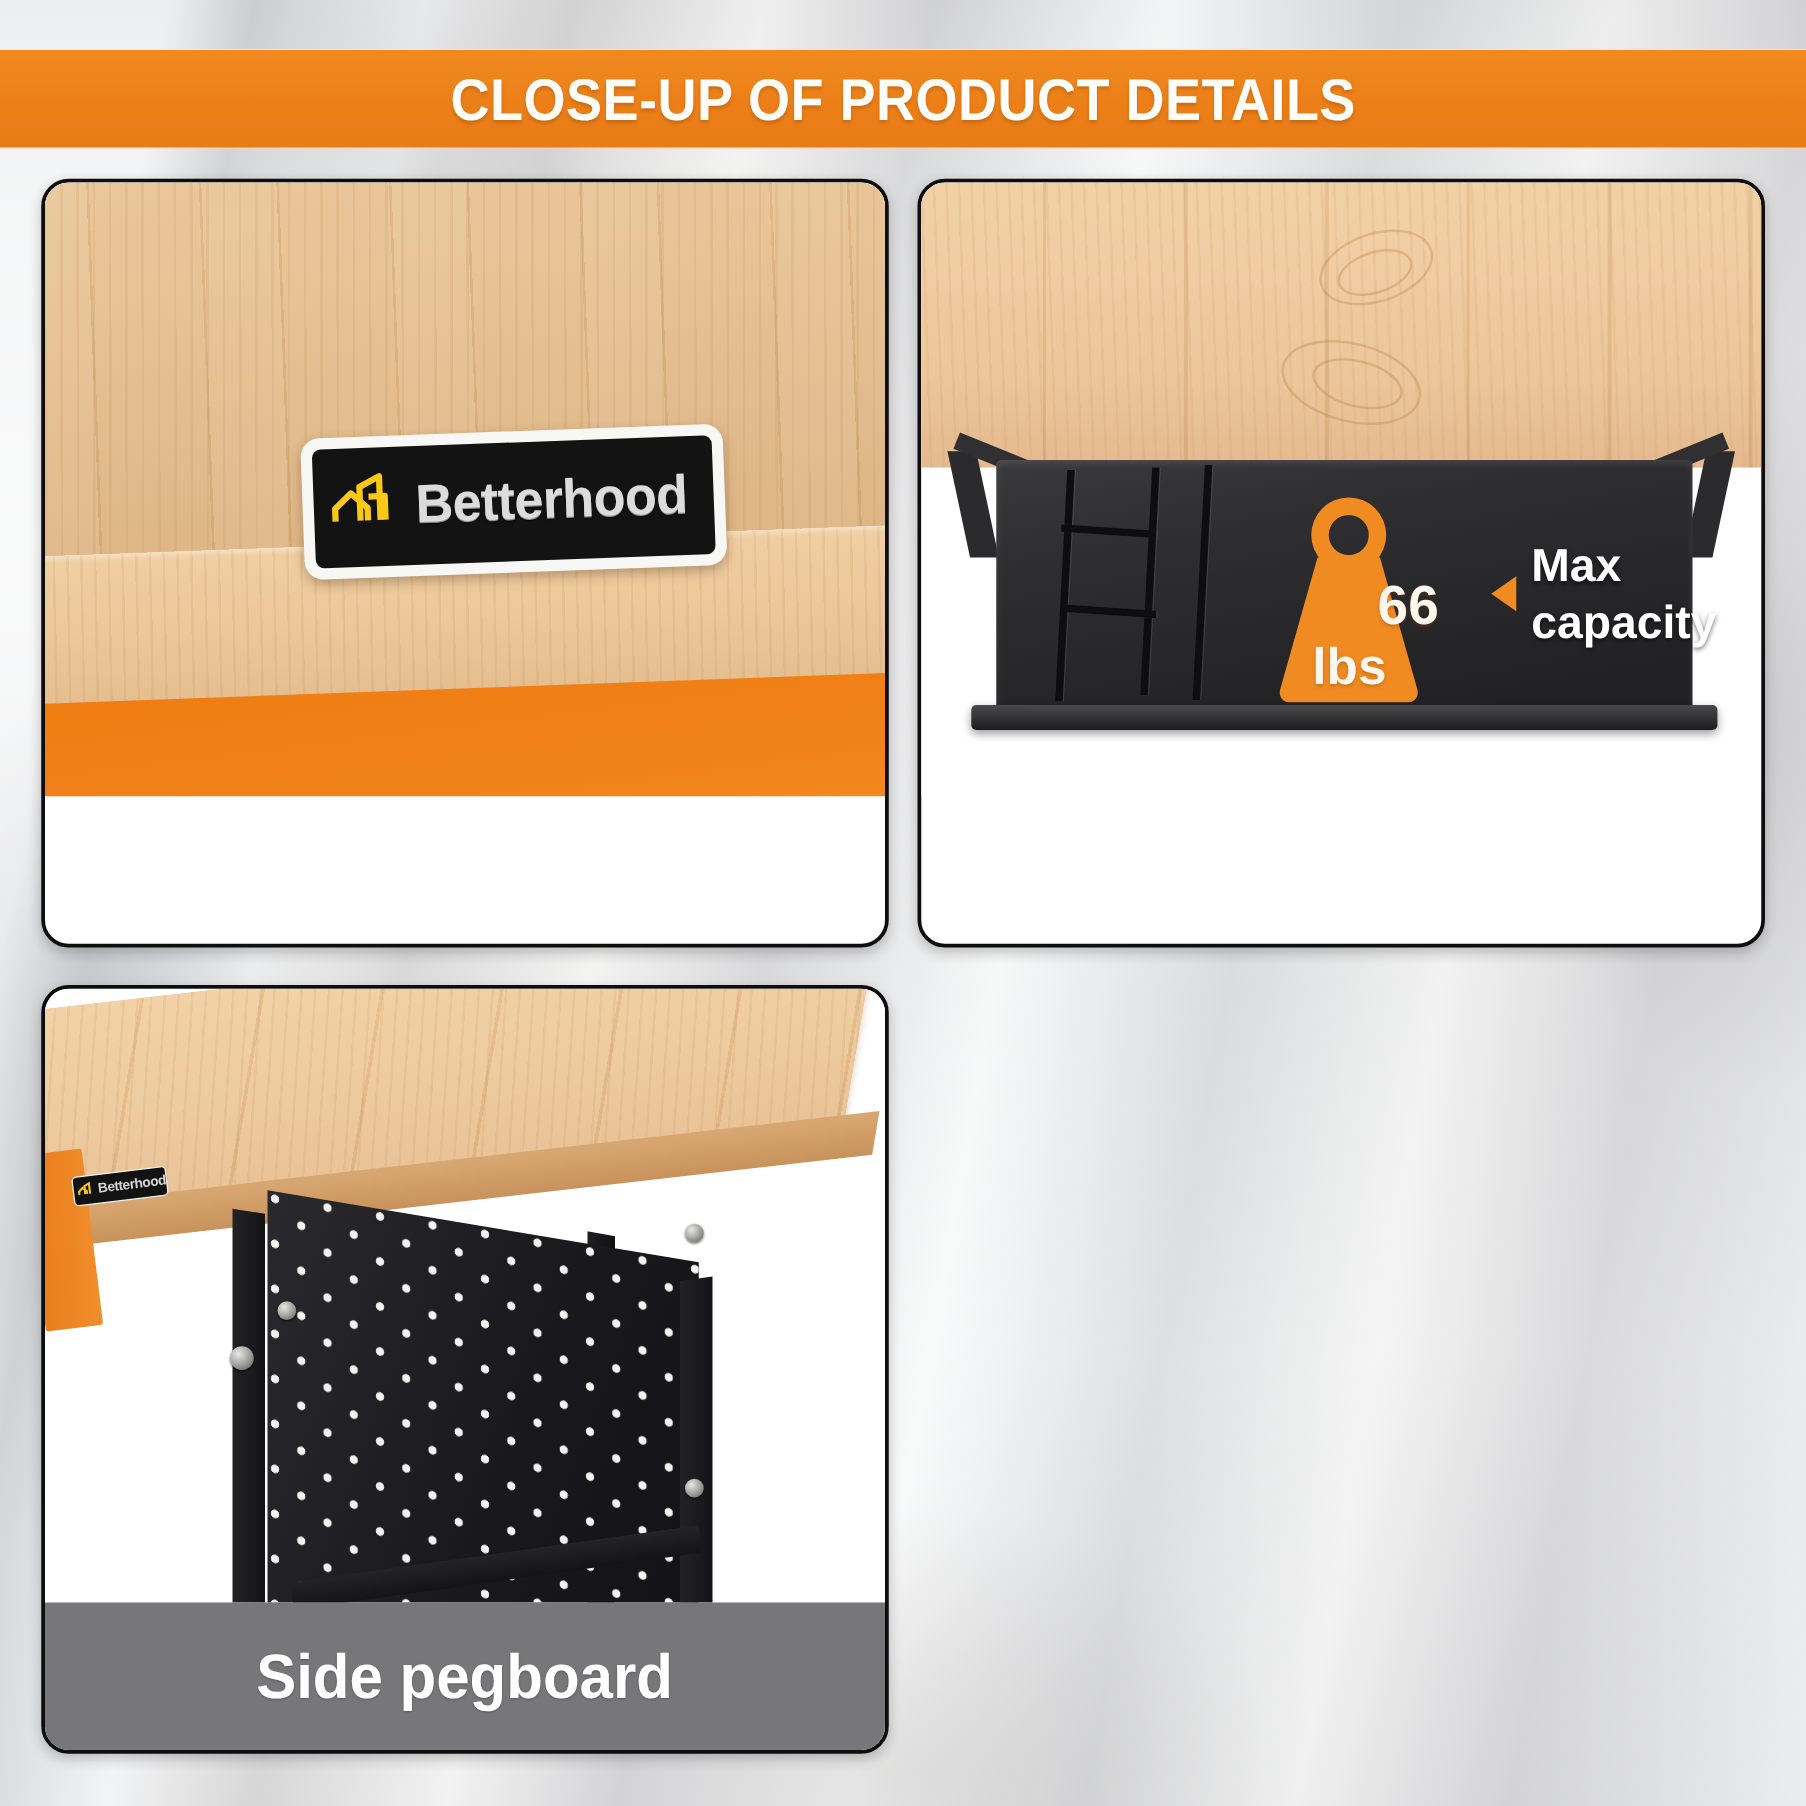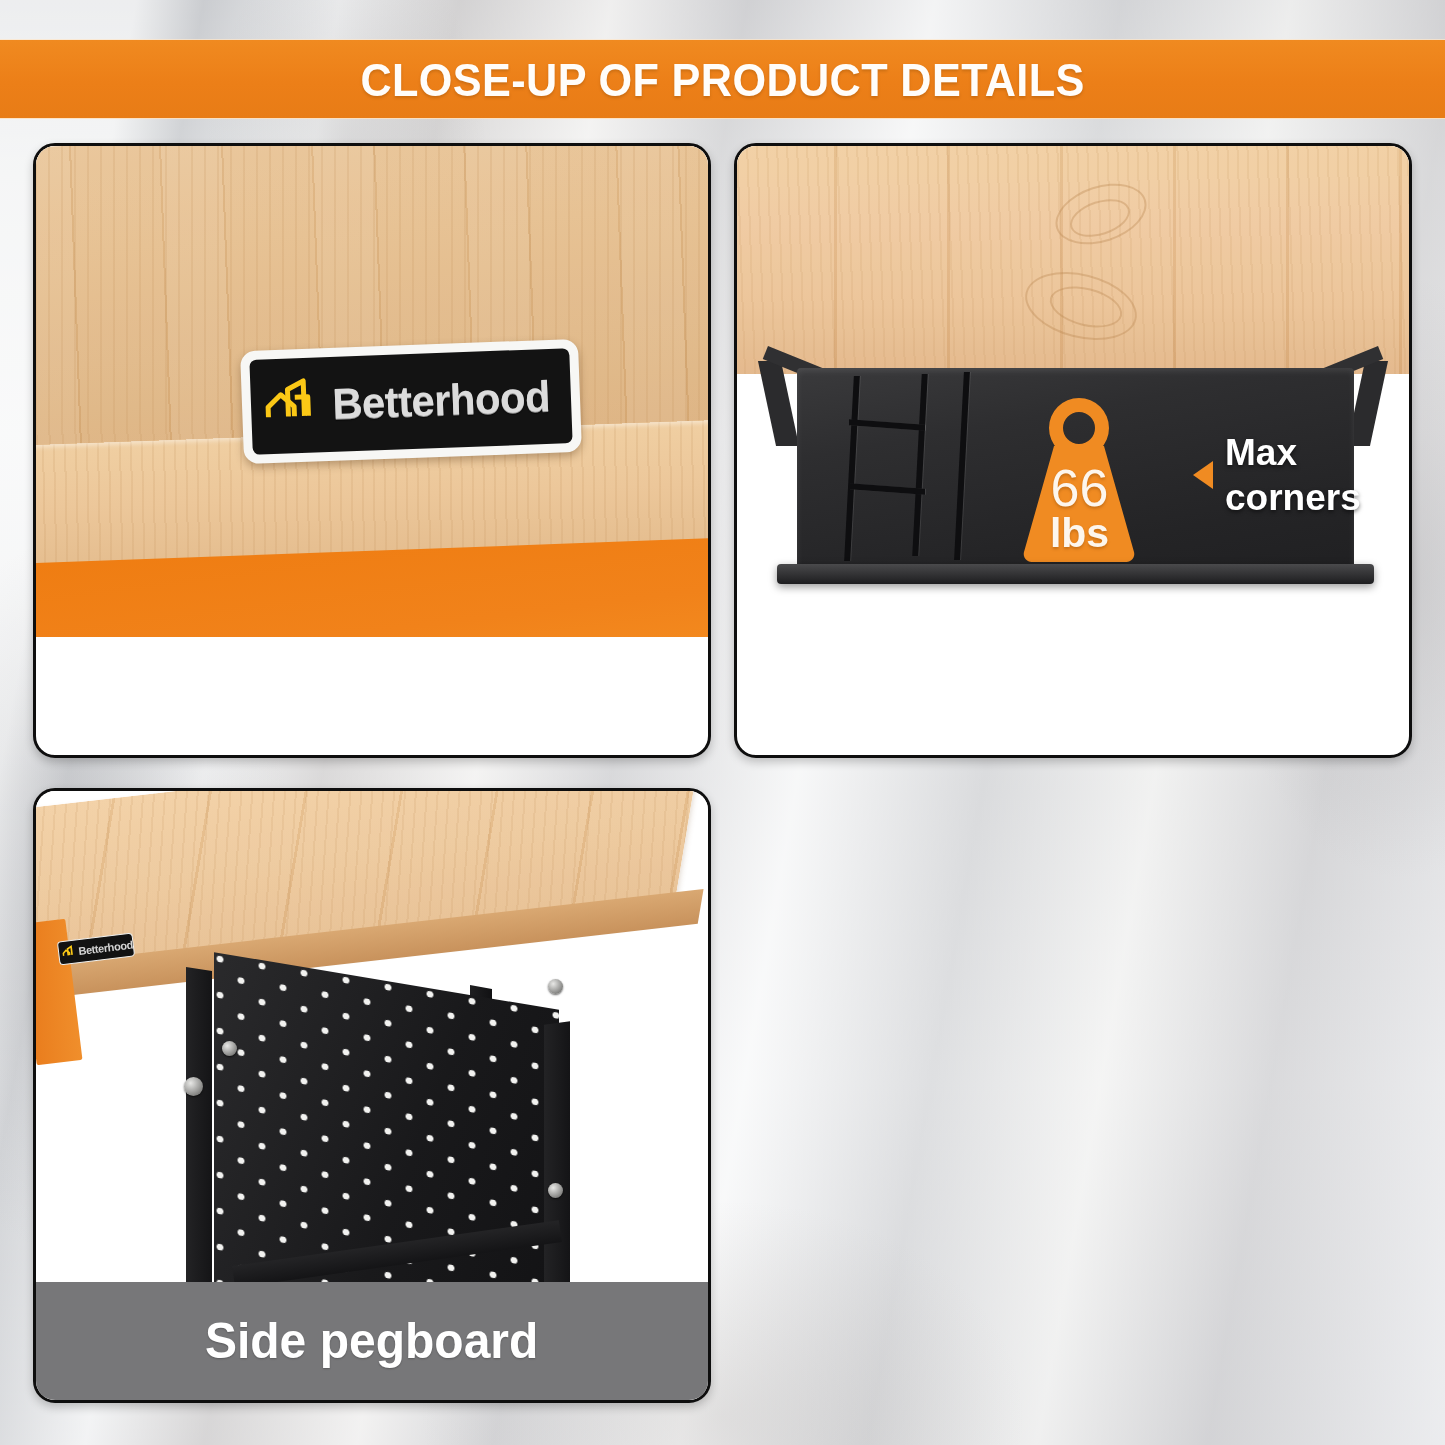--- a/index.html
+++ b/index.html
@@ -134,21 +134,21 @@
     position:absolute;left:40px;right:35px;top:418px;height:20px;
     background:linear-gradient(180deg,#4a4a4c,#1d1d1f);border-radius:4px;
     box-shadow:0 3px 8px rgba(0,0,0,.4);
   }
   .divider{position:absolute;background:#0e0e10;box-shadow:1px 0 0 rgba(255,255,255,.10);}
   .weight{
     position:absolute;left:211px;top:24px;width:143px;height:170px;
   }
   .wnum{
     position:absolute;left:0;right:0;top:72px;
-    text-align:center;color:#fdf6ed;font-size:52px;font-weight:normal;line-height:.95;
+    text-align:right;color:#fdf6ed;font-size:44px;font-weight:bold;line-height:.95;
     text-shadow:0 2px 3px rgba(120,60,0,.35);
   }
   .wunit{
     position:absolute;left:0;right:0;top:118px;
     text-align:center;color:#fdf6ed;font-size:41px;font-weight:bold;
     text-shadow:0 2px 3px rgba(120,60,0,.35);
   }
   .tri{
     position:absolute;left:396px;top:93px;
     width:0;height:0;border-top:14px solid transparent;border-bottom:14px solid transparent;
@@ -326,21 +326,21 @@
                      M71 20 a16 16 0 0 0 -16 16 a16 16 0 0 0 16 16 a16 16 0 0 0 16 -16 a16 16 0 0 0 -16 -16 z" fill="#f08b22" fill-rule="evenodd"></path>
             <path d="M46 54 L96 54 L126 160 a8 8 0 0 1 -8 10 L24 170 a8 8 0 0 1 -8 -10 Z" fill="#f08b22"></path>
           </svg>
           <div class="wnum">66</div>
           <div class="wunit">lbs</div>
         </div>
 
         <div class="tri"></div>
         <div class="maxcap">
           <div>Max</div>
-          <div>corners</div>
+          <div>capacity</div>
         </div>
       </div>
       <div class="drawer-lip"></div>
     </div>
   </div>
 
   <div class="card c3">
     <div class="photo">
       <div class="bench-top"></div>
       <div class="bench-edge"></div>

